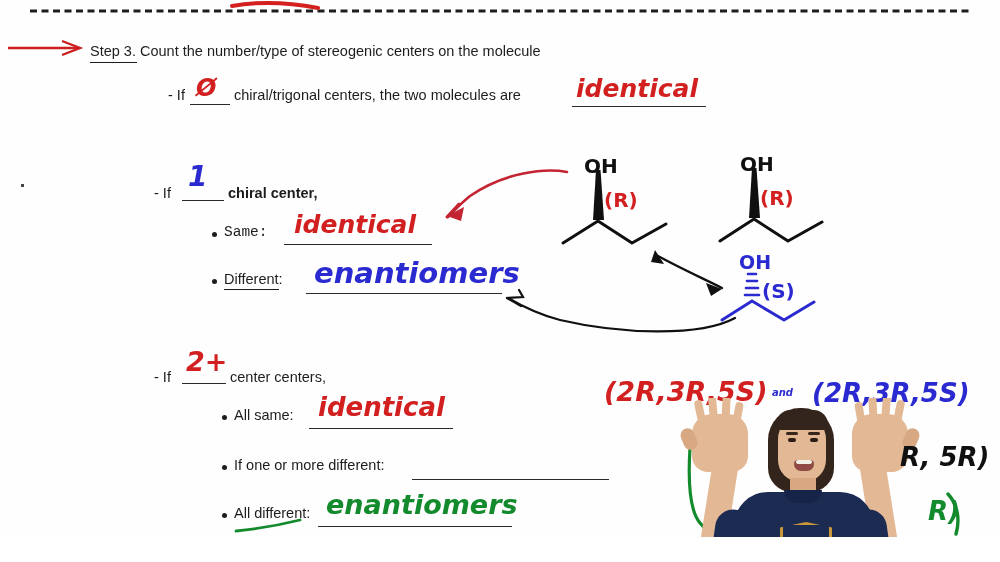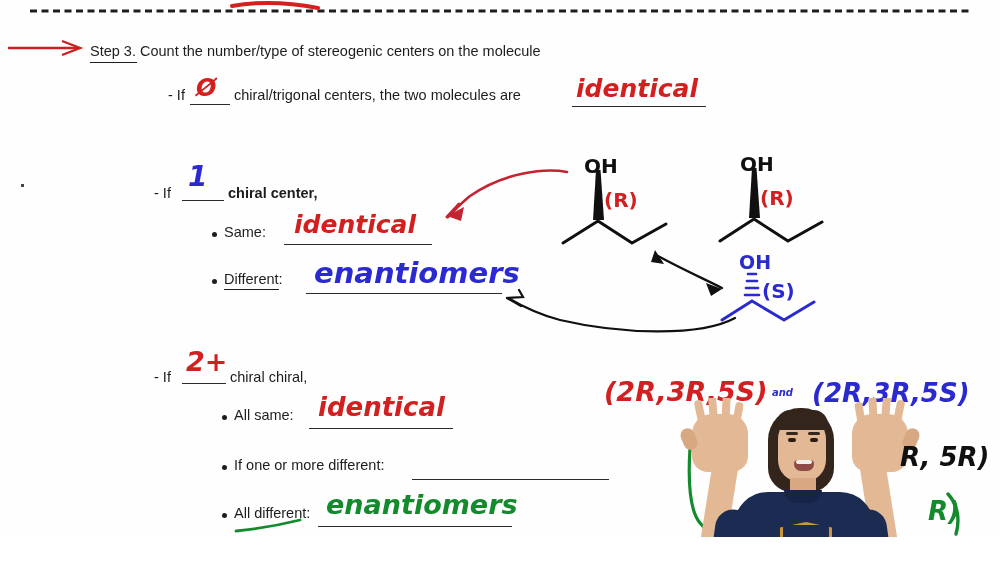--- a/index.html
+++ b/index.html
@@ -147,21 +147,21 @@
   <div class="u-line" style="left:572px; top:106px; width:134px;"></div>
 
   <div class="tinydot" style="left:21px; top:184px;"></div>
 
   <div class="txt" style="left:154px; top:186px;">- If</div>
   <div class="hand hand-blue" style="left:188px; top:160px; font-size:28px;">1</div>
   <div class="u-line" style="left:182px; top:200px; width:42px;"></div>
   <div class="txt" style="left:228px; top:186px;font-weight:bold;">chiral center,</div>
 
   <div class="bullet" style="left:212px; top:232px;"></div>
-  <div class="txt" style="left:224px; top:225px;">Same:</div>
+  <div class="txt" style="left:224px; top:225px;font-family:Liberation Mono, monospace;">Same:</div>
   <div class="hand hand-red" style="left:294px; top:210px; font-size:25px;">identical</div>
   <div class="u-line" style="left:284px; top:244px; width:148px;"></div>
 
   <div class="bullet" style="left:212px; top:279px;"></div>
   <div class="txt" style="left:224px; top:272px;">Different:</div>
   <div class="step-underline" style="left:224px; top:289px; width:55px;"></div>
   <div class="hand hand-blue" style="left:314px; top:256px; font-size:29px;">enantiomers</div>
   <div class="u-line" style="left:306px; top:293px; width:196px;"></div>
 
   <div class="hand" style="left:584px; top:154px; font-size:20px; font-style:normal; color:#101010;">OH</div>
@@ -169,21 +169,21 @@
 
   <div class="hand" style="left:740px; top:152px; font-size:20px; font-style:normal; color:#101010;">OH</div>
   <div class="hand hand-red" style="left:760px; top:186px; font-size:20px; font-style:normal;">(R)</div>
 
   <div class="hand hand-blue" style="left:739px; top:251px; font-size:19px; font-style:normal;">OH</div>
   <div class="hand hand-blue" style="left:762px; top:279px; font-size:20px; font-style:normal;">(S)</div>
 
   <div class="txt" style="left:154px; top:370px;">- If</div>
   <div class="hand hand-red" style="left:186px; top:346px; font-size:27px;">2+</div>
   <div class="u-line" style="left:182px; top:383px; width:44px;"></div>
-  <div class="txt" style="left:230px; top:370px;">chiral chiral,</div>
+  <div class="txt" style="left:230px; top:370px;">center centers,</div>
 
   <div class="bullet" style="left:222px; top:415px;"></div>
   <div class="txt" style="left:234px; top:408px;">All same:</div>
   <div class="hand hand-red" style="left:318px; top:392px; font-size:26px;">identical</div>
   <div class="u-line" style="left:309px; top:428px; width:144px;"></div>
 
   <div class="bullet" style="left:222px; top:465px;"></div>
   <div class="txt" style="left:234px; top:458px;">If one or more different:</div>
   <div class="u-line" style="left:412px; top:479px; width:197px;"></div>
 

